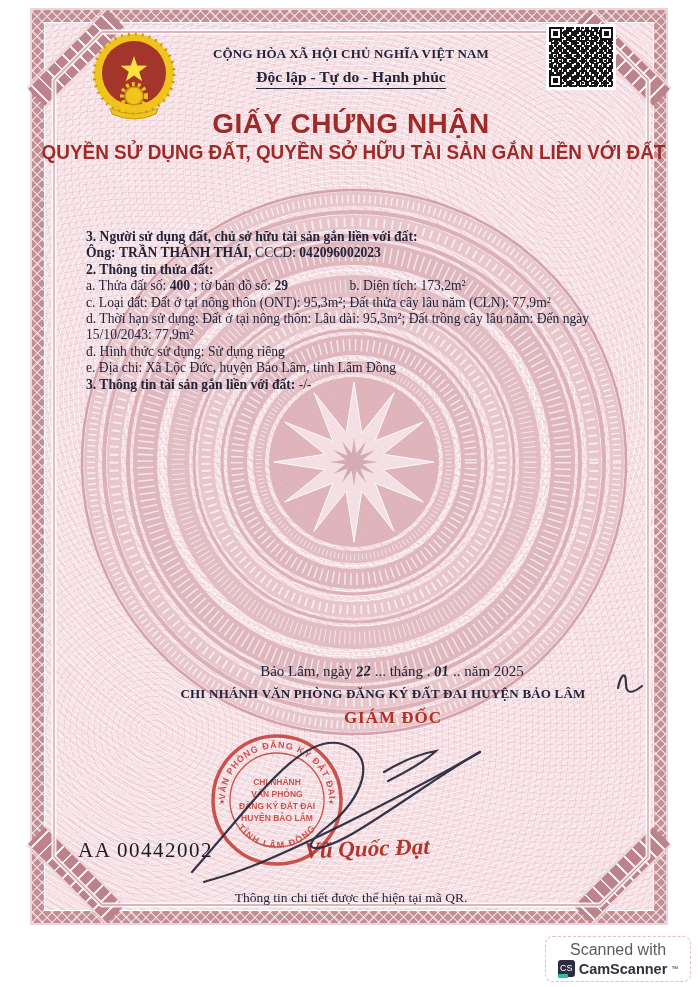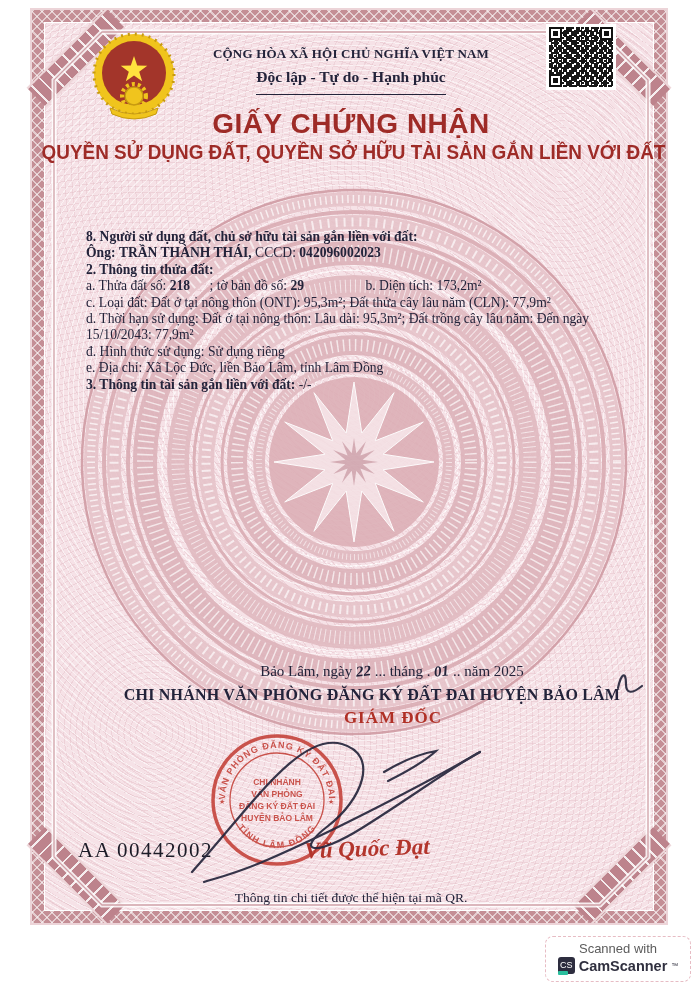--- a/index.html
+++ b/index.html
@@ -30,60 +30,60 @@
   .cstrip.bl{left:-12px;bottom:34px;transform:rotate(45deg);}
   .cstrip.br{right:-12px;bottom:34px;transform:rotate(-45deg);}
   svg.frame,svg.rosette,svg.inksig{position:absolute;inset:0;width:638px;height:917px;pointer-events:none;}
   svg.frame{z-index:3;} svg.rosette{z-index:1;} svg.inksig{z-index:8;}
 
   
   .content{position:absolute;inset:0;z-index:5;color:#23233a;}
   .hdr{position:absolute;left:0;width:638px;text-align:center;}
   .country{top:36px;font-weight:bold;font-size:13px;letter-spacing:.2px;}
   .motto{top:58px;font-weight:bold;font-size:15.5px;}
-  .motto span{border-bottom:1.5px solid #23233a;padding-bottom:8px;display:inline-block;}
+  .motto span{border-bottom:1.5px solid #23233a;padding-bottom:2px;display:inline-block;}
   .title{top:98px;font-family:"Liberation Sans",sans-serif;font-weight:bold;
          font-size:28px;color:#9e2b27;letter-spacing:.5px;}
   .subtitle{top:131px;font-family:"Liberation Sans",sans-serif;font-weight:bold;
          font-size:19.5px;color:#9e2b27;white-space:nowrap;transform:scaleX(.97);transform-origin:center;}
 
   .emblem{position:absolute;left:54px;top:18px;width:96px;height:96px;}
   .qr{position:absolute;left:514px;top:14px;width:70px;height:66px;background:#fff;padding:2px;box-sizing:border-box;}
   .qr .mods{position:absolute;inset:3px;background-color:#fff;
       background-image:
         repeating-conic-gradient(#161616 0 25%, transparent 0 50%),
         repeating-conic-gradient(transparent 0 25%, #161616 0 50%);
       background-size:5px 5px, 9px 9px;}
   .finder{position:absolute;width:13px;height:13px;border:2.5px solid #111;background:#fff;box-sizing:border-box;}
   .finder::after{content:'';position:absolute;inset:2px;background:#111;}
   .finder.f1{left:3px;top:3px;} .finder.f2{right:3px;top:3px;} .finder.f3{left:3px;bottom:3px;}
 
   .body{position:absolute;left:54px;top:219px;width:568px;font-size:13.6px;line-height:16.4px;}
   .bline{white-space:nowrap;}
   .b{font-weight:bold;}
-  .gap1{margin-left:16px;} .gap2{margin-left:58px;}
+  .gap1{} .gap2{margin-left:58px;}
 
   .dateline{position:absolute;left:100px;top:653px;width:520px;text-align:center;font-size:15px;}
   .hand{font-style:italic;font-weight:bold;display:inline-block;transform:rotate(-6deg);font-size:15px;}
   .office{position:absolute;left:60px;top:676px;width:560px;text-align:center;
-          font-weight:bold;font-size:16px;letter-spacing:.2px;white-space:nowrap;}
+          font-weight:bold;font-size:13px;letter-spacing:.2px;white-space:nowrap;padding-left:11px;}
   .role{position:absolute;left:0;top:698px;width:660px;text-align:center;font-weight:bold;
         font-size:17px;color:#b03026;letter-spacing:1px;margin-left:31px;}
 
   .stampbox{position:absolute;left:170px;top:715px;width:150px;height:150px;z-index:7;opacity:.85;}
   .signame{position:absolute;left:240px;top:826px;width:190px;text-align:center;z-index:9;
         color:#b3352c;font-style:italic;font-weight:bold;font-size:23px;transform:rotate(-2deg);}
   .serial{position:absolute;left:46px;top:828px;font-size:21px;letter-spacing:1.5px;color:#1b1b27;}
   .qrnote{position:absolute;left:0;top:880px;width:638px;text-align:center;font-size:13.5px;}
 
   
   .badge{position:absolute;left:545px;top:936px;width:146px;height:46px;background:#fff;
          border:1.5px dashed #e7bcc4;border-radius:8px;box-sizing:border-box;
          font-family:"Liberation Sans",sans-serif;text-align:center;padding-top:4px;}
-  .badge .l1{font-size:13px;color:#5c5c5c;}
+  .badge .l1{font-size:16px;color:#5c5c5c;}
   .badge .l2{display:flex;align-items:center;justify-content:center;gap:4px;margin-top:1px;}
   .cslogo{width:17px;height:17px;background:#2d2d3f;border-radius:3px;color:#fff;position:relative;
           font-size:9px;font-weight:normal;line-height:17px;}
   .cslogo::after{content:'';position:absolute;left:0;bottom:-1px;width:10px;height:4px;background:#2abf9e;border-radius:1px;}
   .csname{font-size:14.5px;font-weight:bold;color:#30303f;}
   .tm{font-size:7px;color:#30303f;vertical-align:top;}
 </style>
 </head>
 <body>
 
@@ -152,41 +152,41 @@
       </div>
 
       <div class="hdr country">CỘNG HÒA XÃ HỘI CHỦ NGHĨA VIỆT NAM</div>
       <div class="hdr motto">
         <span>Độc lập - Tự do - Hạnh phúc</span>
       </div>
       <div class="hdr title">GIẤY CHỨNG NHẬN</div>
       <div class="hdr subtitle">QUYỀN SỬ DỤNG ĐẤT, QUYỀN SỞ HỮU TÀI SẢN GẮN LIỀN VỚI ĐẤT</div>
 
       <div class="body">
-        <div class="bline b">8. Người sử dụng đất, chủ sở hữu tài sản gắn liền với đất:</div>
+        <div class="bline b">3. Người sử dụng đất, chủ sở hữu tài sản gắn liền với đất:</div>
         <div class="bline">
           <span class="b">Ông:</span>
           <span class="b">TRẦN THÀNH THÁI,</span>
           <span>CCCD:</span>
           <span class="b">042096002023</span>
         </div>
         <div class="bline b">2. Thông tin thửa đất:</div>
         <div class="bline">
           <span>a. Thửa đất số:</span>
-          <span class="b">218</span>
+          <span class="b">400</span>
           <span class="gap1">; tờ bản đồ số:</span>
           <span class="b">29</span>
           <span class="gap2">b. Diện tích:</span>
           <span>173,2m²</span>
         </div>
         <div class="bline">c. Loại đất: Đất ở tại nông thôn (ONT): 95,3m²; Đất thửa cây lâu năm (CLN): 77,9m²</div>
         <div class="bline">d. Thời hạn sử dụng: Đất ở tại nông thôn: Lâu dài: 95,3m²; Đất trồng cây lâu năm: Đến ngày</div>
         <div class="bline">15/10/2043: 77,9m²</div>
         <div class="bline">đ. Hình thức sử dụng: Sử dụng riêng</div>
-        <div class="bline">e. Địa chỉ: Xã Lộc Đức, liền Bảo Lâm, tỉnh Lâm Đồng</div>
+        <div class="bline">e. Địa chỉ: Xã Lộc Đức, huyện Bảo Lâm, tỉnh Lâm Đồng</div>
         <div class="bline">
           <span class="b">3. Thông tin tài sản gắn liền với đất:</span>
           <span>-/-</span>
         </div>
       </div>
 
       <div class="dateline">
         <span>Bảo Lâm, ngày</span>
         <span class="hand">22</span>
         <span>... tháng .</span>

